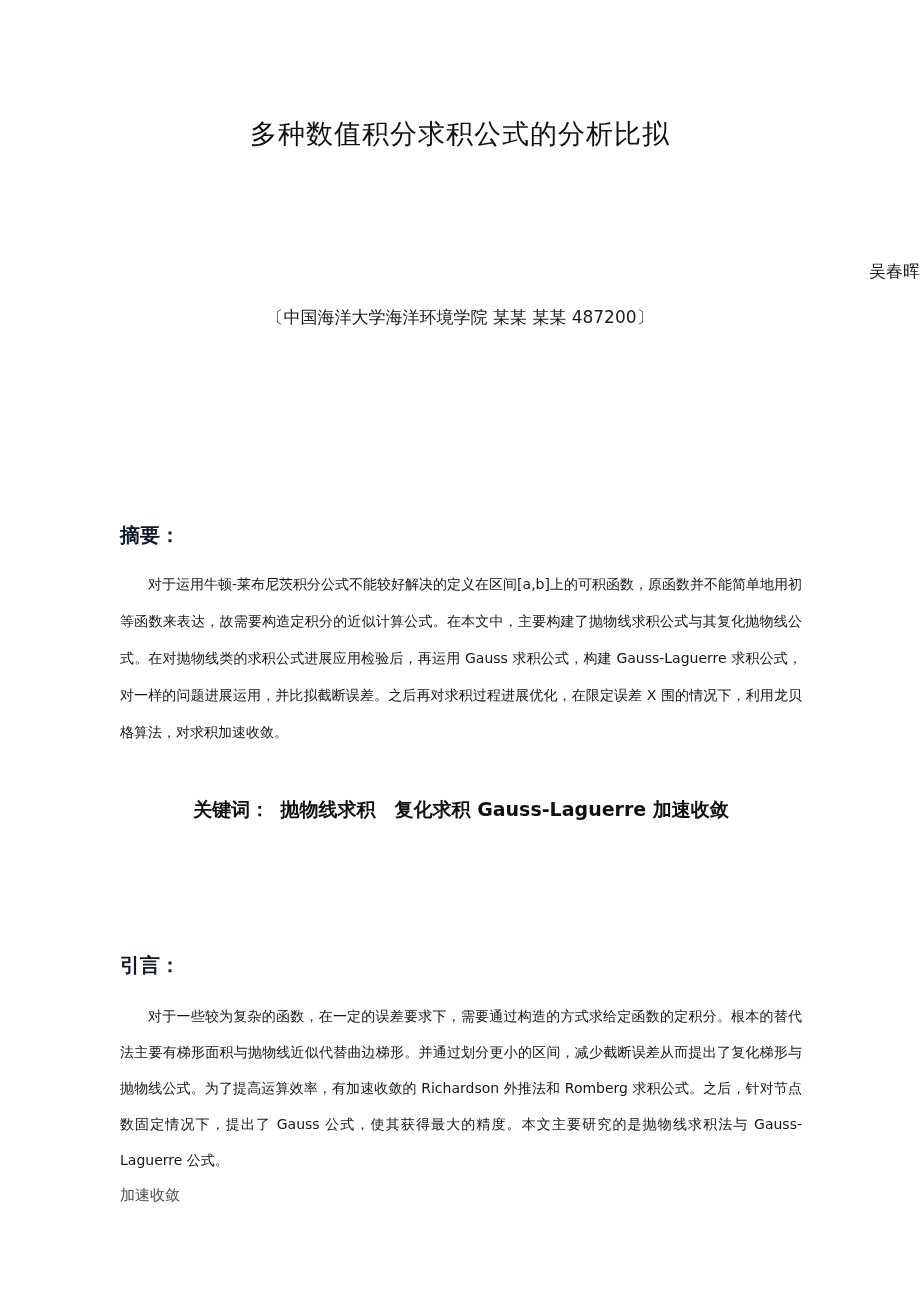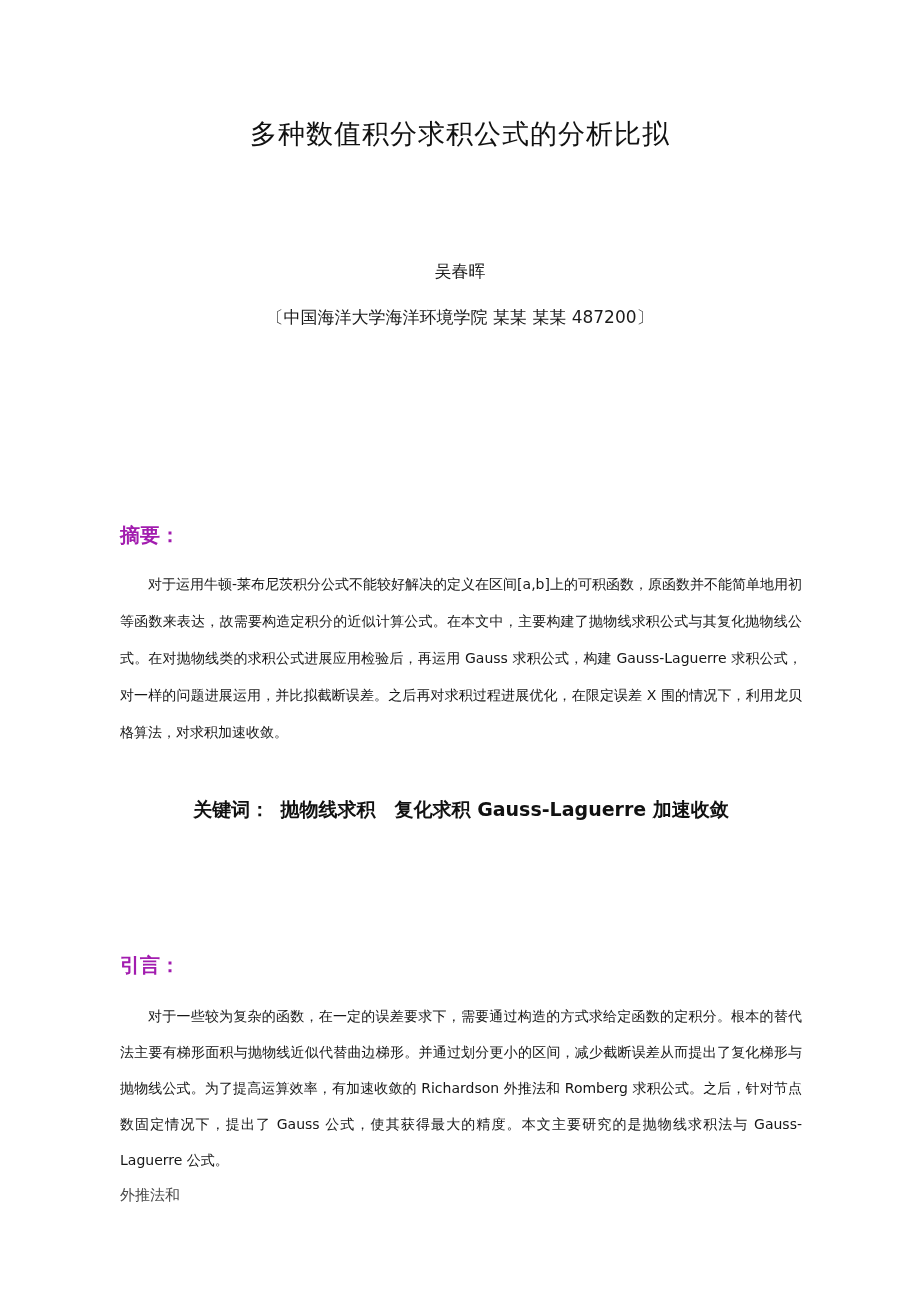--- a/index.html
+++ b/index.html
@@ -44,37 +44,37 @@
     font-size: 27px;
     font-weight: normal;
     letter-spacing: 1px;
     color: #111111;
   }
   .author {
     position: absolute;
     top: 260px;
     left: 0;
     width: 100%;
-    text-align: center;
+    text-align: right;
     font-size: 17px;
   }
   .affiliation {
     position: absolute;
     top: 306px;
     left: 0;
     width: 100%;
     text-align: center;
     font-size: 17px;
   }
   .section-heading {
     position: absolute;
     left: 120px;
     font-size: 20px;
     font-weight: bold;
-    color: #a21caf;
+    color: #0f172a;
   }
   #abstract-heading { top: 522px; }
   #intro-heading    { top: 952px; }
   .para {
     position: absolute;
     left: 120px;
     width: 682px;
     font-size: 14px;
     line-height: 37px;
     text-align: justify;
@@ -119,15 +119,15 @@
   <div class="para" id="abstract-body">对于运用牛顿-莱布尼茨积分公式不能较好解决的定义在区间[a,b]上的可积函数，原函数并不能简单地用初等函数来表达，故需要构造定积分的近似计算公式。在本文中，主要构建了抛物线求积公式与其复化抛物线公式。在对抛物线类的求积公式进展应用检验后，再运用 Gauss 求积公式，构建 Gauss-Laguerre 求积公式，对一样的问题进展运用，并比拟截断误差。之后再对求积过程进展优化，在限定误差 X 围的情况下，利用龙贝格算法，对求积加速收敛。</div>
 
   <div class="keywords">
     <span class="kw-label">关键词：</span><span>抛物线求积　复化求积 Gauss-Laguerre 加速收敛</span>
   </div>
 
   <div class="section-heading" id="intro-heading">引言：</div>
 
   <div class="para" id="intro-body">对于一些较为复杂的函数，在一定的误差要求下，需要通过构造的方式求给定函数的定积分。根本的替代法主要有梯形面积与抛物线近似代替曲边梯形。并通过划分更小的区间，减少截断误差从而提出了复化梯形与抛物线公式。为了提高运算效率，有加速收敛的 Richardson 外推法和 Romberg 求积公式。之后，针对节点数固定情况下，提出了 Gauss 公式，使其获得最大的精度。本文主要研究的是抛物线求积法与 Gauss-Laguerre 公式。</div>
 
-  <div class="footer">外推法和</div>
+  <div class="footer">加速收敛</div>
 
 </div>
 
 </body></html>

